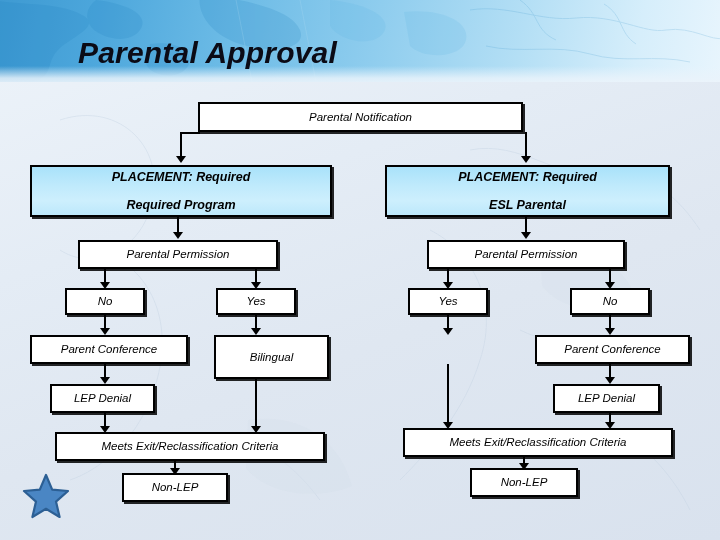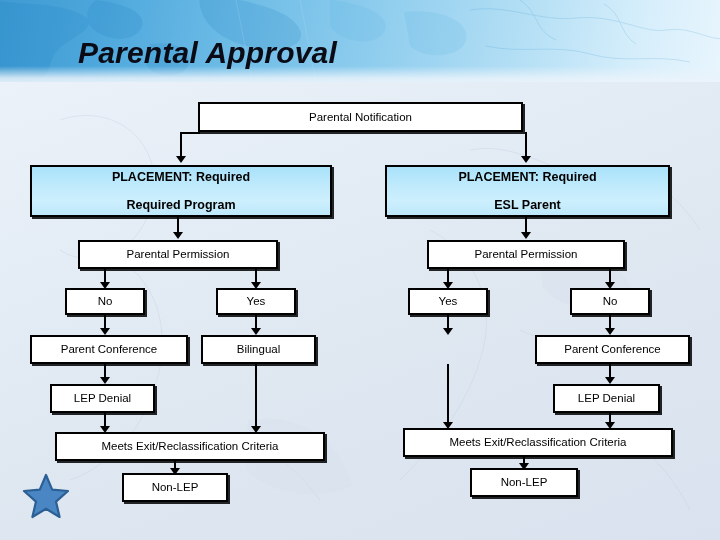--- a/index.html
+++ b/index.html
@@ -83,20 +83,21 @@
     display: flex;
     align-items: center;
     justify-content: center;
     text-align: center;
     font-size: 11.5px;
     line-height: 1.25;
     z-index: 3;
   }
   .box.shadow {
     box-shadow: 2px 2px 0 rgba(0,0,0,0.85);
+    font-style: italic;
   }
   .box.placement {
     background: linear-gradient(to bottom, #a9e2fa 0%, #bfeafc 38%, #cdeffd 70%, #bde8fb 100%);
     font-weight: bold;
     font-size: 12.5px;
     line-height: 1.3;
     gap: 12px;
   }
 
   
@@ -218,21 +219,21 @@
   </div>
 
   <div class="vline" style="left:104px; top:315px; height:14px;"></div>
   <div class="arrow" style="left:100px; top:328px;"></div>
   <div class="vline" style="left:255px; top:315px; height:14px;"></div>
   <div class="arrow" style="left:251px; top:328px;"></div>
 
   <div class="box shadow" style="left:30px; top:335px; width:158px; height:29px;">
     <span>Parent Conference</span>
   </div>
-  <div class="box shadow" style="left:201px; top:335px; width:115px; height:29px;">
+  <div class="box shadow" style="left:214px; top:335px; width:115px; height:44px;">
     <span>Bilingual</span>
   </div>
 
   <div class="vline" style="left:104px; top:364px; height:14px;"></div>
   <div class="arrow" style="left:100px; top:377px;"></div>
 
   <div class="box shadow" style="left:50px; top:384px; width:105px; height:29px;">
     <span>LEP Denial</span>
   </div>
 
@@ -247,21 +248,21 @@
 
   <div class="vline" style="left:174px; top:461px; height:10px;"></div>
   <div class="arrow" style="left:170px; top:468px;"></div>
 
   <div class="box shadow" style="left:122px; top:473px; width:106px; height:29px;">
     <span>Non-LEP</span>
   </div>
 
   <div class="box placement shadow" style="left:385px; top:165px; width:285px; height:52px; flex-direction:column;">
     <span>PLACEMENT:  Required</span>
-    <span>ESL Parent</span>
+    <span>ESL Parental</span>
   </div>
 
   <div class="vline" style="left:525px; top:217px; height:16px;"></div>
   <div class="arrow" style="left:521px; top:232px;"></div>
 
   <div class="box shadow" style="left:427px; top:240px; width:198px; height:29px;">
     <span>Parental Permission</span>
   </div>
 
   <div class="vline" style="left:447px; top:269px; height:14px;"></div>

